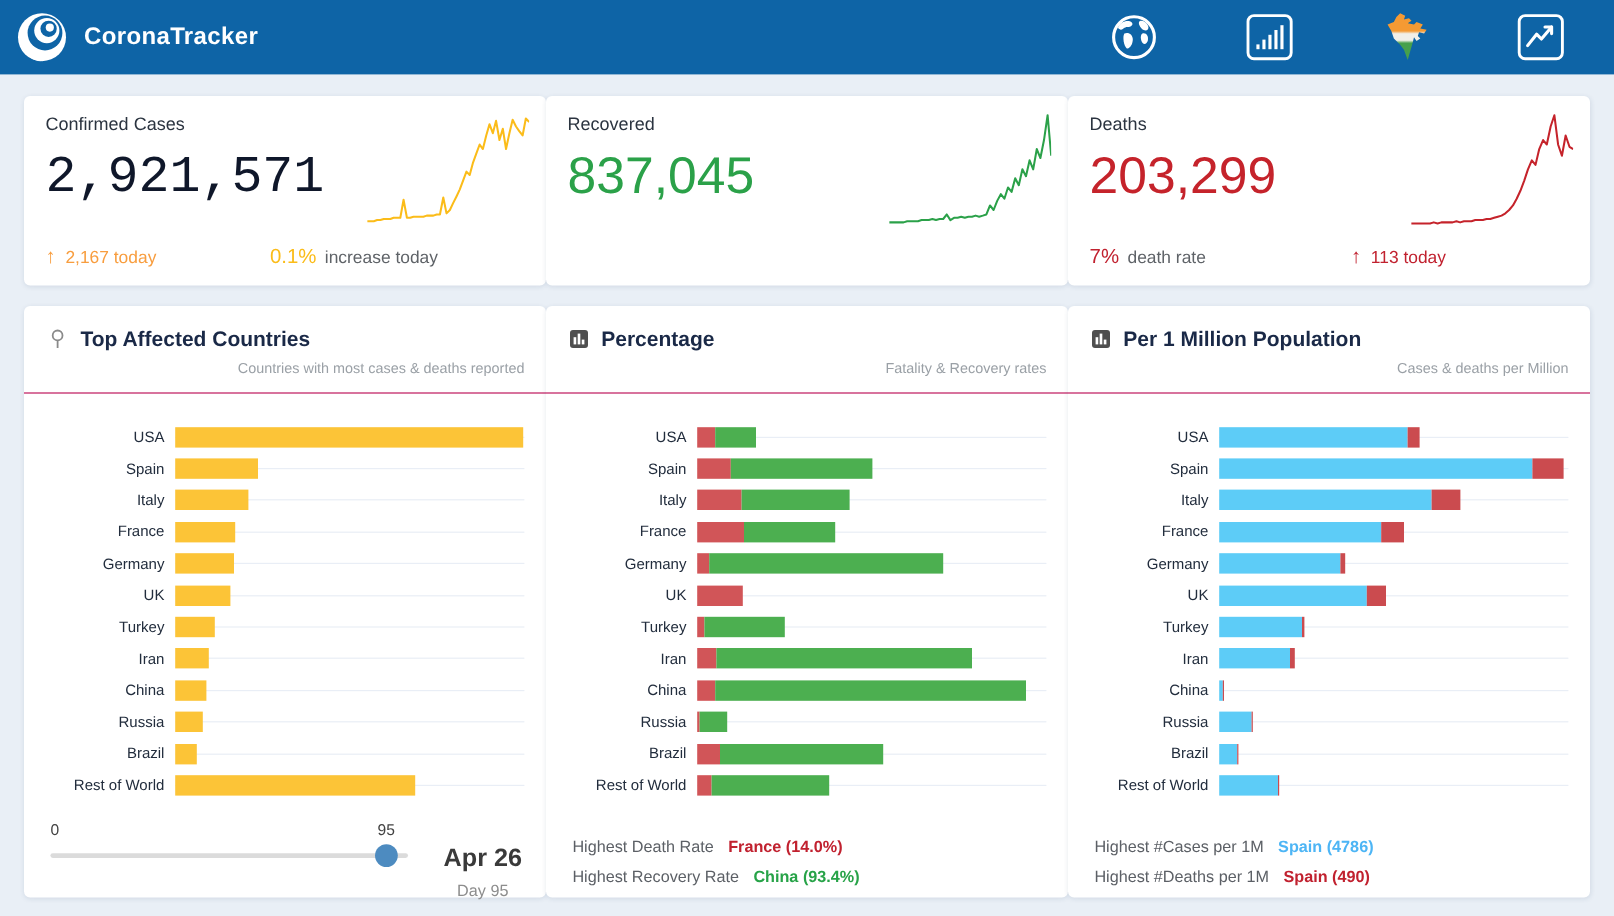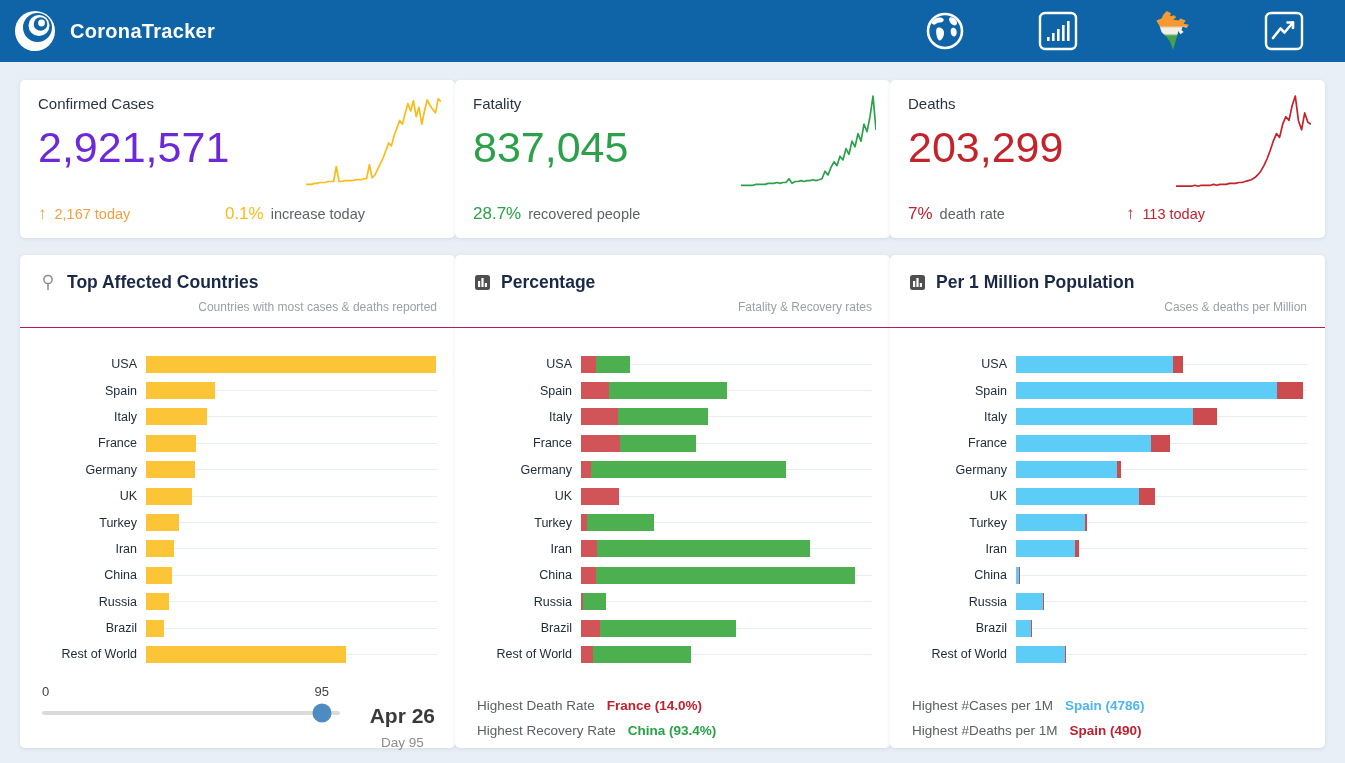--- a/index.html
+++ b/index.html
@@ -143,46 +143,41 @@
     </span>
   </div>
 </nav>
 
 <div class="main">
 
   <div class="row3 stats-row">
 
     <div class="card stat-card">
       <div class="stat-title">Confirmed Cases</div>
-      <div class="stat-value" style="color: #6d28d9;">2,921,571</div>
+      <div class="stat-value" style="color: #0f172a; font-family: Liberation Mono, monospace;">2,921,571</div>
       <svg class="stat-spark" width="135" height="104" viewBox="0 0 135 104">
           <polyline points="0.0,94.4 2.8,94.4 5.5,94.4 8.3,93.4 11.0,93.4 13.8,92.5 16.5,92.5 19.3,92.5 22.0,91.5 24.8,91.5 27.6,91.5 30.3,76.5 33.1,91.5 35.8,91.5 38.6,90.6 41.3,90.6 44.1,90.6 46.8,90.6 49.6,89.7 52.3,89.7 55.1,89.7 57.9,88.7 60.6,88.7 63.4,74.6 66.1,87.8 68.9,85.0 71.6,79.3 74.4,73.7 77.1,68.0 79.9,60.5 82.7,53.0 85.4,55.8 88.2,45.5 90.9,38.0 93.7,30.4 96.4,34.2 99.2,22.9 101.9,13.5 104.7,21.0 107.4,10.7 110.2,26.7 113.0,17.3 115.7,34.2 118.5,21.0 121.2,9.8 124.0,15.4 126.7,19.2 129.5,22.9 132.2,8.8 135.0,11.6" fill="none" stroke="#fbbc19" stroke-width="1.7" stroke-linejoin="round"></polyline>
         </svg>
       <div class="stat-footer">
         <span class="arrow-item orange">
           <span class="arrow-glyph">↑</span>
           <span>2,167 today</span>
         </span>
         <span>
           <span class="pct amber">0.1%</span><span class="muted">increase today</span>
         </span>
       </div>
     </div>
 
     <div class="card stat-card">
-      <div class="stat-title">Fatality</div>
+      <div class="stat-title">Recovered</div>
       <div class="stat-value" style="color: rgb(43, 161, 73);">837,045</div>
       <svg class="stat-spark" width="135" height="104" viewBox="0 0 135 104">
           <polyline points="0.0,95.3 3.0,95.3 6.0,95.3 9.0,95.3 12.0,95.3 15.0,94.4 18.0,94.4 21.0,94.4 24.0,94.4 27.0,93.4 30.0,93.4 33.0,93.4 36.0,92.5 39.0,93.4 42.0,92.5 45.0,92.5 48.0,88.7 51.0,93.4 54.0,91.5 57.0,91.5 60.0,90.6 63.0,91.5 66.0,90.6 69.0,90.6 72.0,89.7 75.0,90.6 78.0,89.7 81.0,88.7 84.0,81.2 87.0,85.0 90.0,77.4 93.0,71.8 96.0,75.6 99.0,66.2 102.0,69.9 105.0,58.6 108.0,64.3 111.0,51.1 114.0,56.8 117.0,43.6 120.0,51.1 123.0,34.2 126.0,41.7 129.0,26.7 132.0,6.0 135.0,39.8" fill="none" stroke="#2ba149" stroke-width="1.7" stroke-linejoin="round"></polyline>
         </svg>
-      <div class="stat-footer">
-        <span>
-          <span class="pct green">28.7%</span><span class="muted">recovered people</span>
-        </span>
-      </div>
     </div>
 
     <div class="card stat-card">
       <div class="stat-title">Deaths</div>
       <div class="stat-value" style="color: rgb(197, 35, 43);">203,299</div>
       <svg class="stat-spark" width="135" height="104" viewBox="0 0 135 104">
           <polyline points="0.0,96.2 3.1,96.2 6.3,96.2 9.4,96.2 12.6,96.2 15.7,96.2 18.8,95.3 22.0,96.2 25.1,95.3 28.3,95.3 31.4,95.3 34.5,95.3 37.7,94.4 40.8,95.3 44.0,94.4 47.1,94.4 50.2,94.4 53.4,93.4 56.5,93.4 59.7,93.4 62.8,92.5 65.9,92.5 69.1,91.5 72.2,90.6 75.3,89.7 78.5,87.8 81.6,85.0 84.8,81.2 87.9,75.6 91.0,69.0 94.2,60.5 97.3,51.1 100.5,43.6 103.6,47.4 106.7,34.2 109.9,26.7 113.0,30.4 116.2,15.4 119.3,6.0 122.4,30.4 125.6,39.8 128.7,22.9 131.9,32.3 135.0,34.2" fill="none" stroke="#c5232b" stroke-width="1.7" stroke-linejoin="round"></polyline>
         </svg>
       <div class="stat-footer deaths-footer">
         <span>

